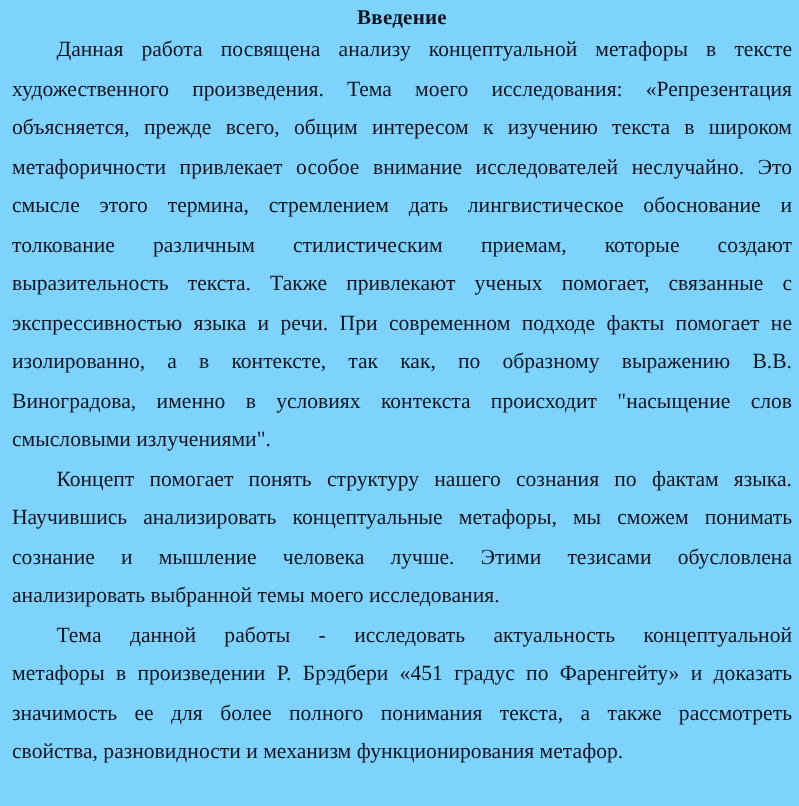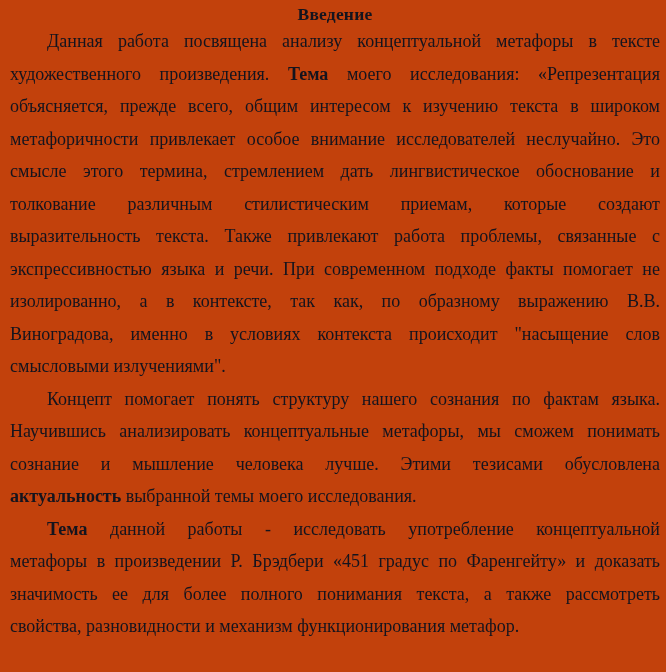--- a/index.html
+++ b/index.html
@@ -13,21 +13,21 @@
     background: #ffffff;
     font-family: "Liberation Serif", "DejaVu Serif", serif;
     color: #14141e;
   }
   .page {
     padding: 3px 6px 0 10px;
     box-sizing: border-box;
     width: 666px;
     height: 672px;
     overflow: hidden;
-    background: #c2410c;
+    background: #7dd3fc;
   }
   .title {
     margin: 0;
     font-size: 17.5px;
     line-height: 22px;
     font-weight: bold;
     text-align: center;
     letter-spacing: 0.2px;
   }
   .para {
@@ -39,48 +39,48 @@
     text-align: justify;
     text-align-last: justify;
   }
   .line.last {
     text-align-last: left;
   }
   .line.indent {
     padding-left: 37px;
   }
   .bold {
-    font-weight: bold;
+    font-weight: normal;
   }
 </style>
 </head>
 <body>
 
 <main class="page">
   <h1 class="title">Введение</h1>
   <div class="body">
       <div class="para">
         <div class="line indent"><span>Данная работа посвящена анализу концептуальной метафоры в тексте</span></div>
         <div class="line"><span>художественного произведения. </span><span class="bold">Тема</span><span> моего исследования: «Репрезентация</span></div>
         <div class="line"><span>объясняется, прежде всего, общим интересом к изучению текста в широком</span></div>
         <div class="line"><span>метафоричности привлекает особое внимание исследователей неслучайно. Это</span></div>
         <div class="line"><span>смысле этого термина, стремлением дать лингвистическое обоснование и</span></div>
         <div class="line"><span>толкование различным стилистическим приемам, которые создают</span></div>
-        <div class="line"><span>выразительность  текста. Также привлекают работа проблемы, связанные с</span></div>
+        <div class="line"><span>выразительность  текста. Также привлекают ученых помогает, связанные с</span></div>
         <div class="line"><span>экспрессивностью языка и речи. При современном подходе факты помогает не</span></div>
         <div class="line"><span>изолированно, а в контексте, так как, по образному выражению В.В.</span></div>
         <div class="line"><span>Виноградова, именно в условиях контекста происходит "насыщение слов</span></div>
         <div class="line last"><span>смысловыми излучениями".</span></div>
       </div>
       <div class="para">
         <div class="line indent"><span>Концепт помогает понять структуру нашего сознания по фактам языка.</span></div>
         <div class="line"><span>Научившись анализировать концептуальные метафоры, мы сможем понимать</span></div>
         <div class="line"><span>сознание и мышление человека лучше. Этими тезисами обусловлена</span></div>
-        <div class="line last"><span class="bold">актуальность</span><span> выбранной темы моего исследования.</span></div>
+        <div class="line last"><span class="bold">анализировать</span><span> выбранной темы моего исследования.</span></div>
       </div>
       <div class="para">
-        <div class="line indent"><span class="bold">Тема</span><span> данной работы - исследовать употребление концептуальной</span></div>
+        <div class="line indent"><span class="bold">Тема</span><span> данной работы - исследовать актуальность концептуальной</span></div>
         <div class="line"><span>метафоры в произведении Р. Брэдбери «451 градус по Фаренгейту»  и доказать</span></div>
         <div class="line"><span>значимость ее для более полного понимания текста, а также рассмотреть</span></div>
         <div class="line last"><span>свойства, разновидности и механизм функционирования метафор.</span></div>
       </div>
     </div>
 </main>
 
 </body></html>

